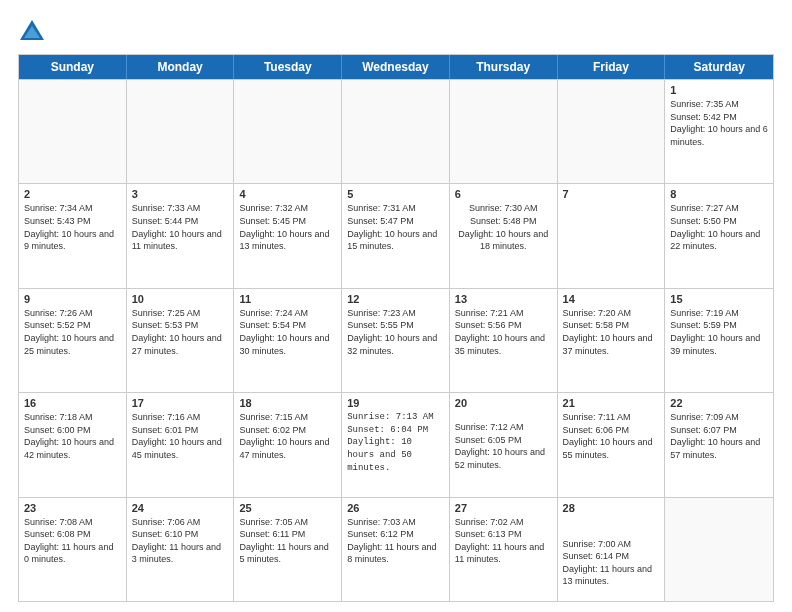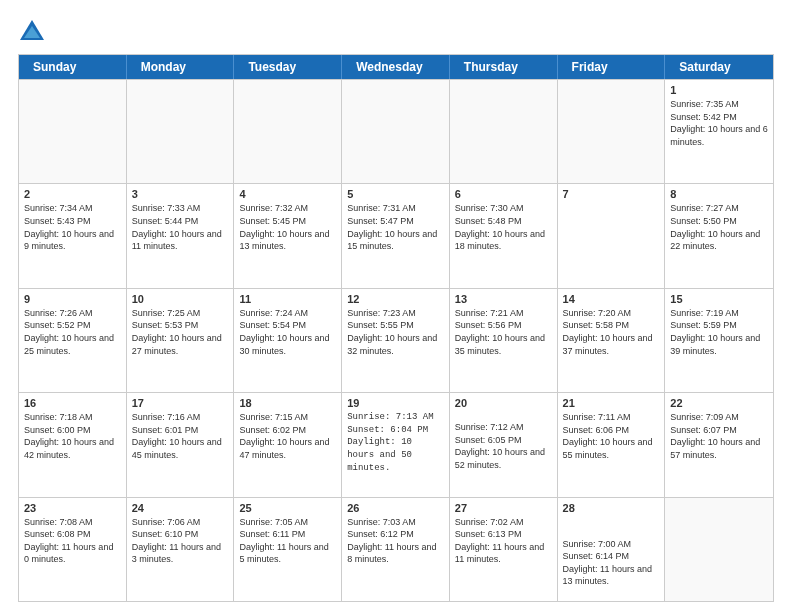--- a/index.html
+++ b/index.html
@@ -62,21 +62,21 @@
     .cal-header {
       display: grid;
       grid-template-columns: repeat(7, 1fr);
       background: #1a6bb5;
     }
     .cal-header-cell {
       color: #fff;
       font-size: 12px;
       font-weight: bold;
       padding: 5px 14px;
-      text-align: left;
+      text-align: center;
       border-right: 1px solid #4a8fd0;
     }
     .cal-header-cell:last-child { border-right: none; }
     .cal-body {
       flex: 1;
       display: flex;
       flex-direction: column;
     }
     .cal-row {
       flex: 1;
@@ -172,21 +172,21 @@
 Daylight: 10 hours and 13 minutes.</div>
           </div>
           <div class="cal-cell">
             <span class="day-num">5</span>
             <div class="day-info" style="white-space: pre-line;">Sunrise: 7:31 AM
 Sunset: 5:47 PM
 Daylight: 10 hours and 15 minutes.</div>
           </div>
           <div class="cal-cell">
             <span class="day-num">6</span>
-            <div class="day-info" style="white-space: pre-line;">Sunrise: 7:30 AM
+            <div class="day-info" style="white-space: pre-line; text-align: center;">Sunrise: 7:30 AM
 Sunset: 5:48 PM
 Daylight: 10 hours and 18 minutes.</div>
           </div>
           <div class="cal-cell">
             <span class="day-num">7</span>
           </div>
           <div class="cal-cell">
             <span class="day-num">8</span>
             <div class="day-info" style="white-space: pre-line;">Sunrise: 7:27 AM
 Sunset: 5:50 PM

